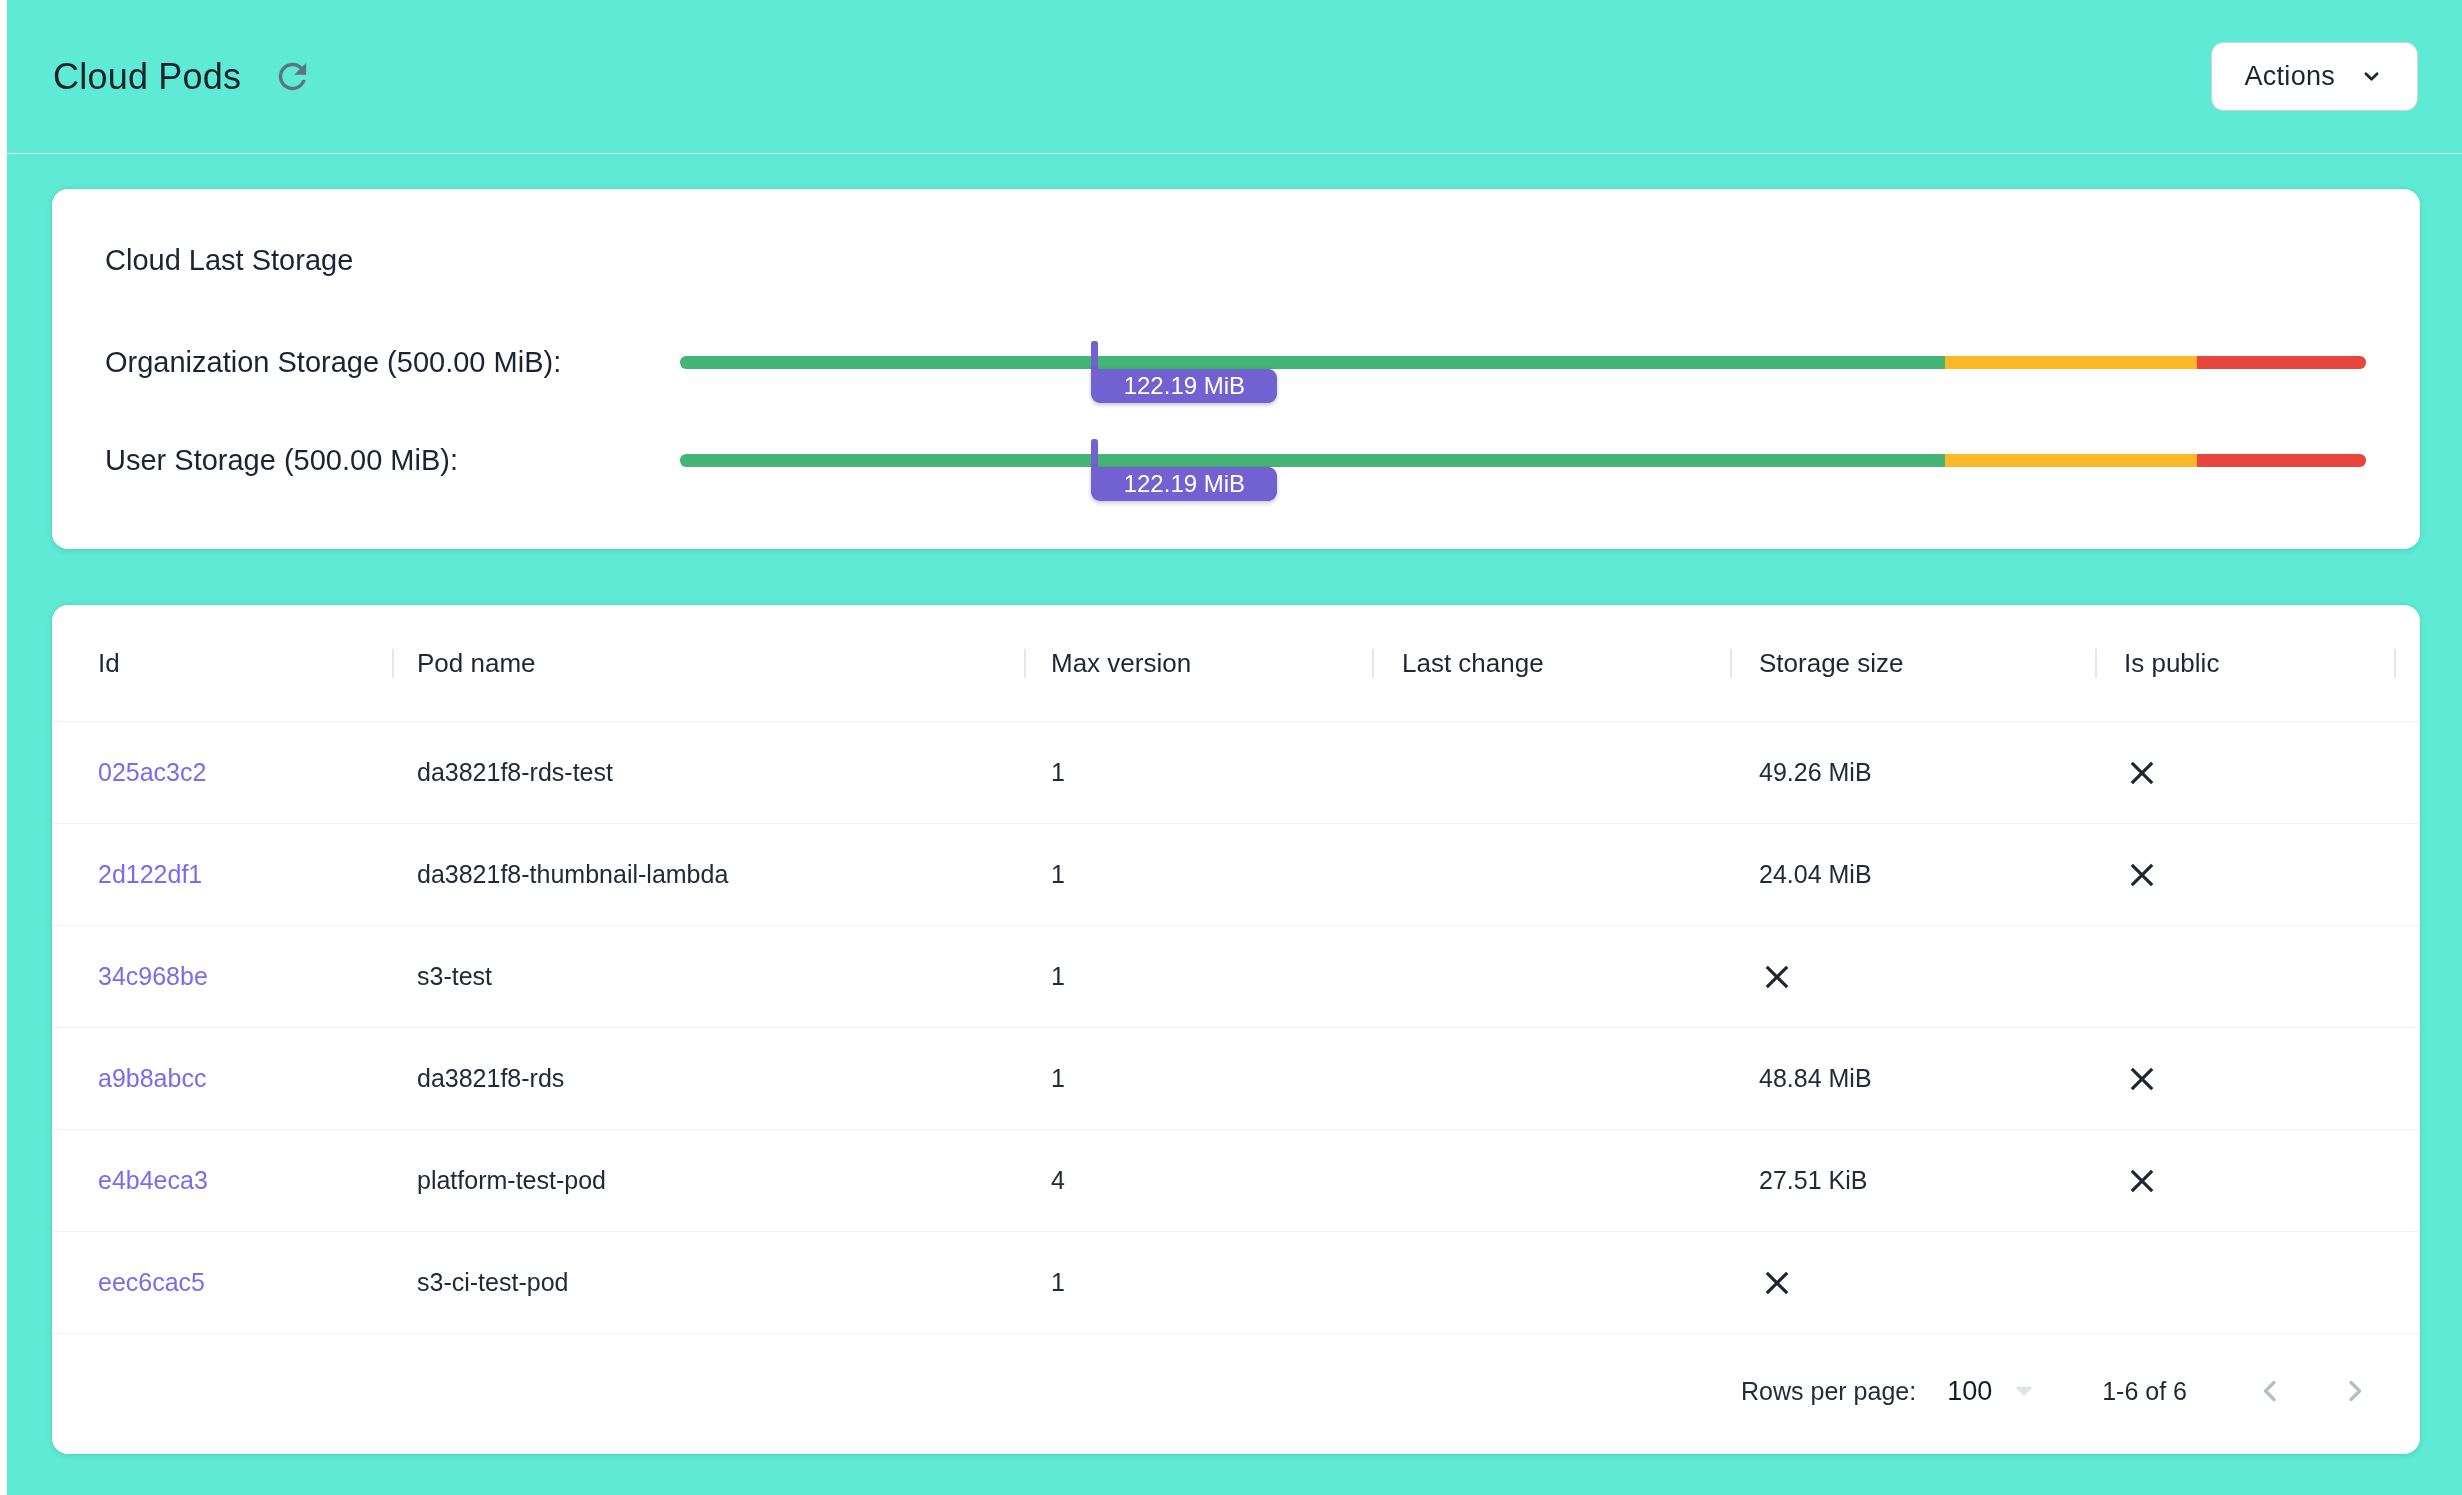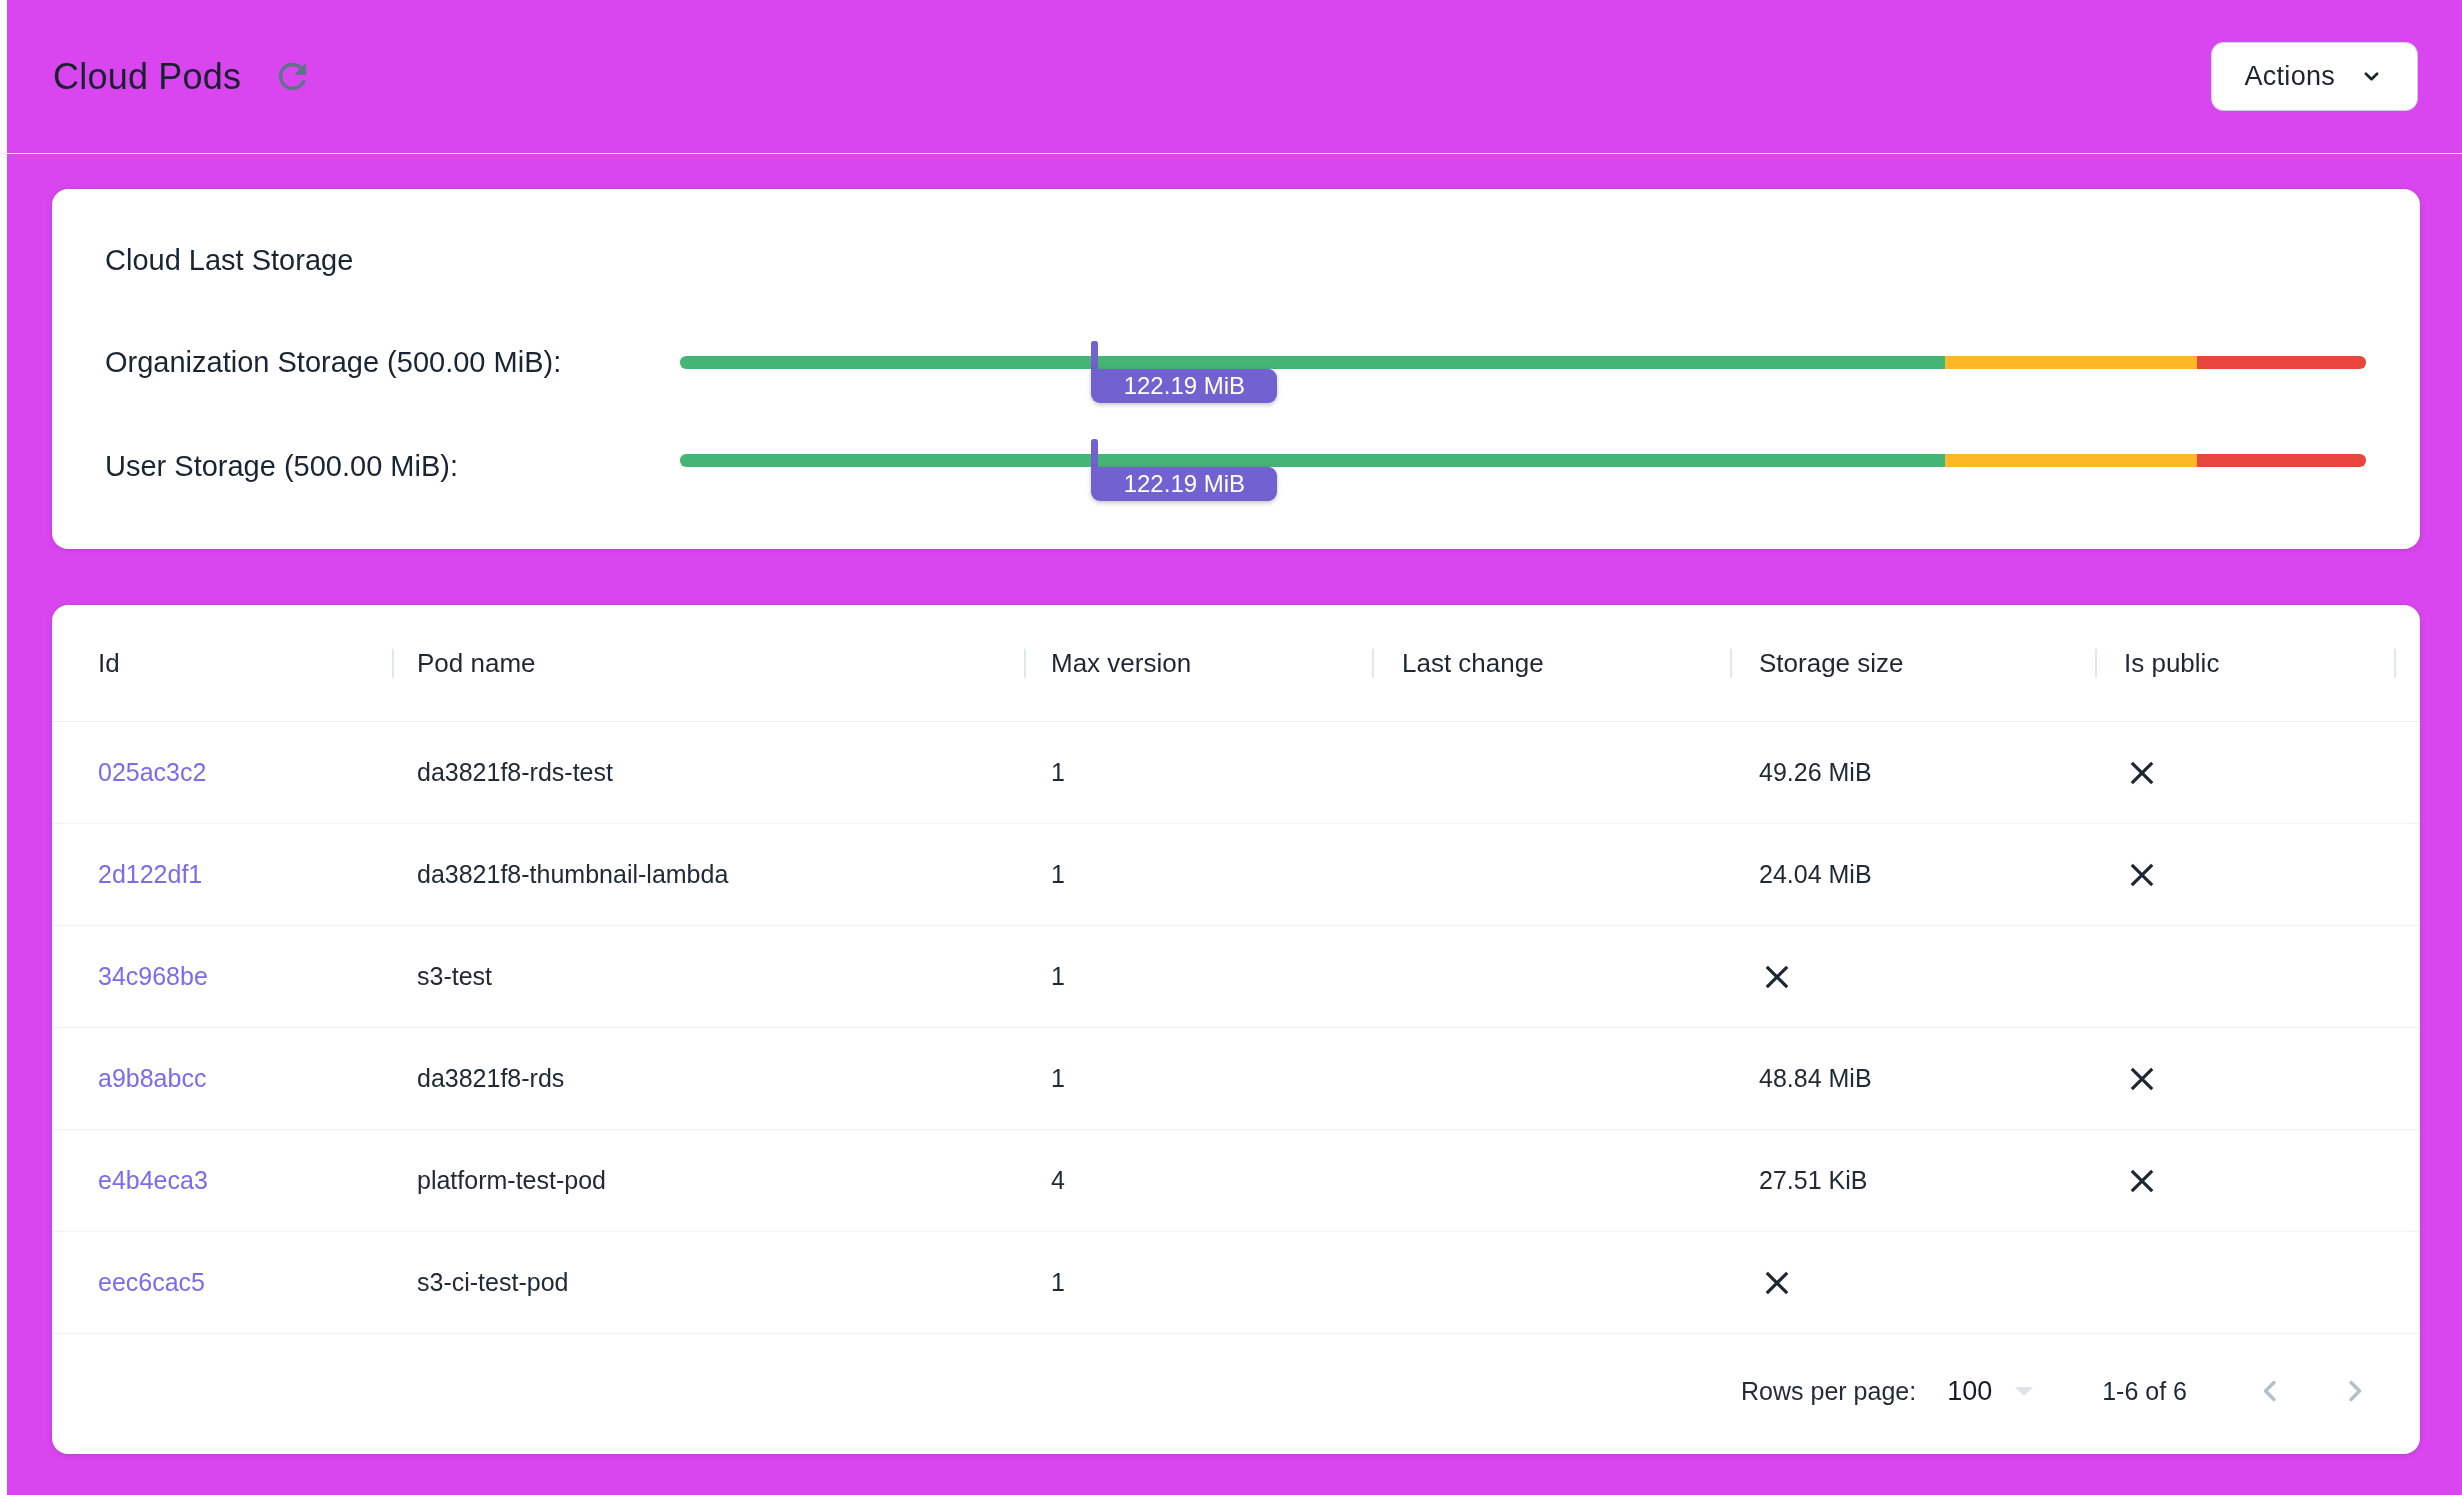--- a/index.html
+++ b/index.html
@@ -1,21 +1,21 @@
 <!DOCTYPE html>
 <html style="font-size:14.2px"><head>
 <meta charset="utf-8">
 <style>
   html,body{margin:0;padding:0;}
   body{
     font-family:"Liberation Sans","DejaVu Sans",sans-serif;
     background:#f3f6f9;
     -webkit-font-smoothing:antialiased;
   }
-  .page{position:relative;width:2462px;height:1495px;background:#d946ef;overflow:hidden;}
+  .page{position:relative;width:2462px;height:1495px;background:#5eead4;overflow:hidden;}
   .edge-strip{position:absolute;left:0;top:0;width:7.1px;height:1495px;background:#ffffff;}
 
   
   .topbar{
     position:absolute;left:7.1px;top:0;width:2455px;height:154px;
     display:flex;align-items:center;box-sizing:border-box;
     padding:0 44px 0 46px;border-bottom:1.8px solid #e4e9ee;
   }
   .page-title{font-size:36px;font-weight:500;color:#18222c;letter-spacing:0.2px;}
   .icon-btn{
@@ -35,21 +35,21 @@
     position:absolute;left:52px;width:2368px;background:#ffffff;border-radius:16px;
     box-shadow:0 1.8px 7.1px rgba(25,39,52,.08),0 0.9px 2.7px rgba(25,39,52,.06);
   }
   .storage-card{top:189px;height:360px;}
   .table-card{top:605px;height:849px;}
 
   
   .storage-title{position:absolute;left:53px;top:55px;font-size:29px;color:#1a2533;}
   .gauge-label{position:absolute;left:53px;height:41px;line-height:41px;font-size:29px;color:#1a2533;}
   .gauge-label.g0{top:153px;}
-  .gauge-label.g1{top:257px;}
+  .gauge-label.g1{top:251px;}
   .gauge{position:absolute;left:628px;width:1686px;height:12.5px;}
   .gauge.g0{top:167px;}
   .gauge.g1{top:265px;}
   .gauge-track{width:100%;height:12.5px;border-radius:6.2px;overflow:hidden;display:flex;}
   .seg{height:100%;}
   .gauge-tick{position:absolute;top:-15px;width:7.1px;height:29px;border-radius:2.7px 2.7px 0 0;}
   .gauge-badge{
     position:absolute;top:13.3px;width:186px;height:34px;line-height:34px;
     border-radius:0 9px 9px 9px;text-align:center;color:#ffffff;font-size:24px;
     box-shadow:0 1.8px 4.4px rgba(30,30,60,.25);

